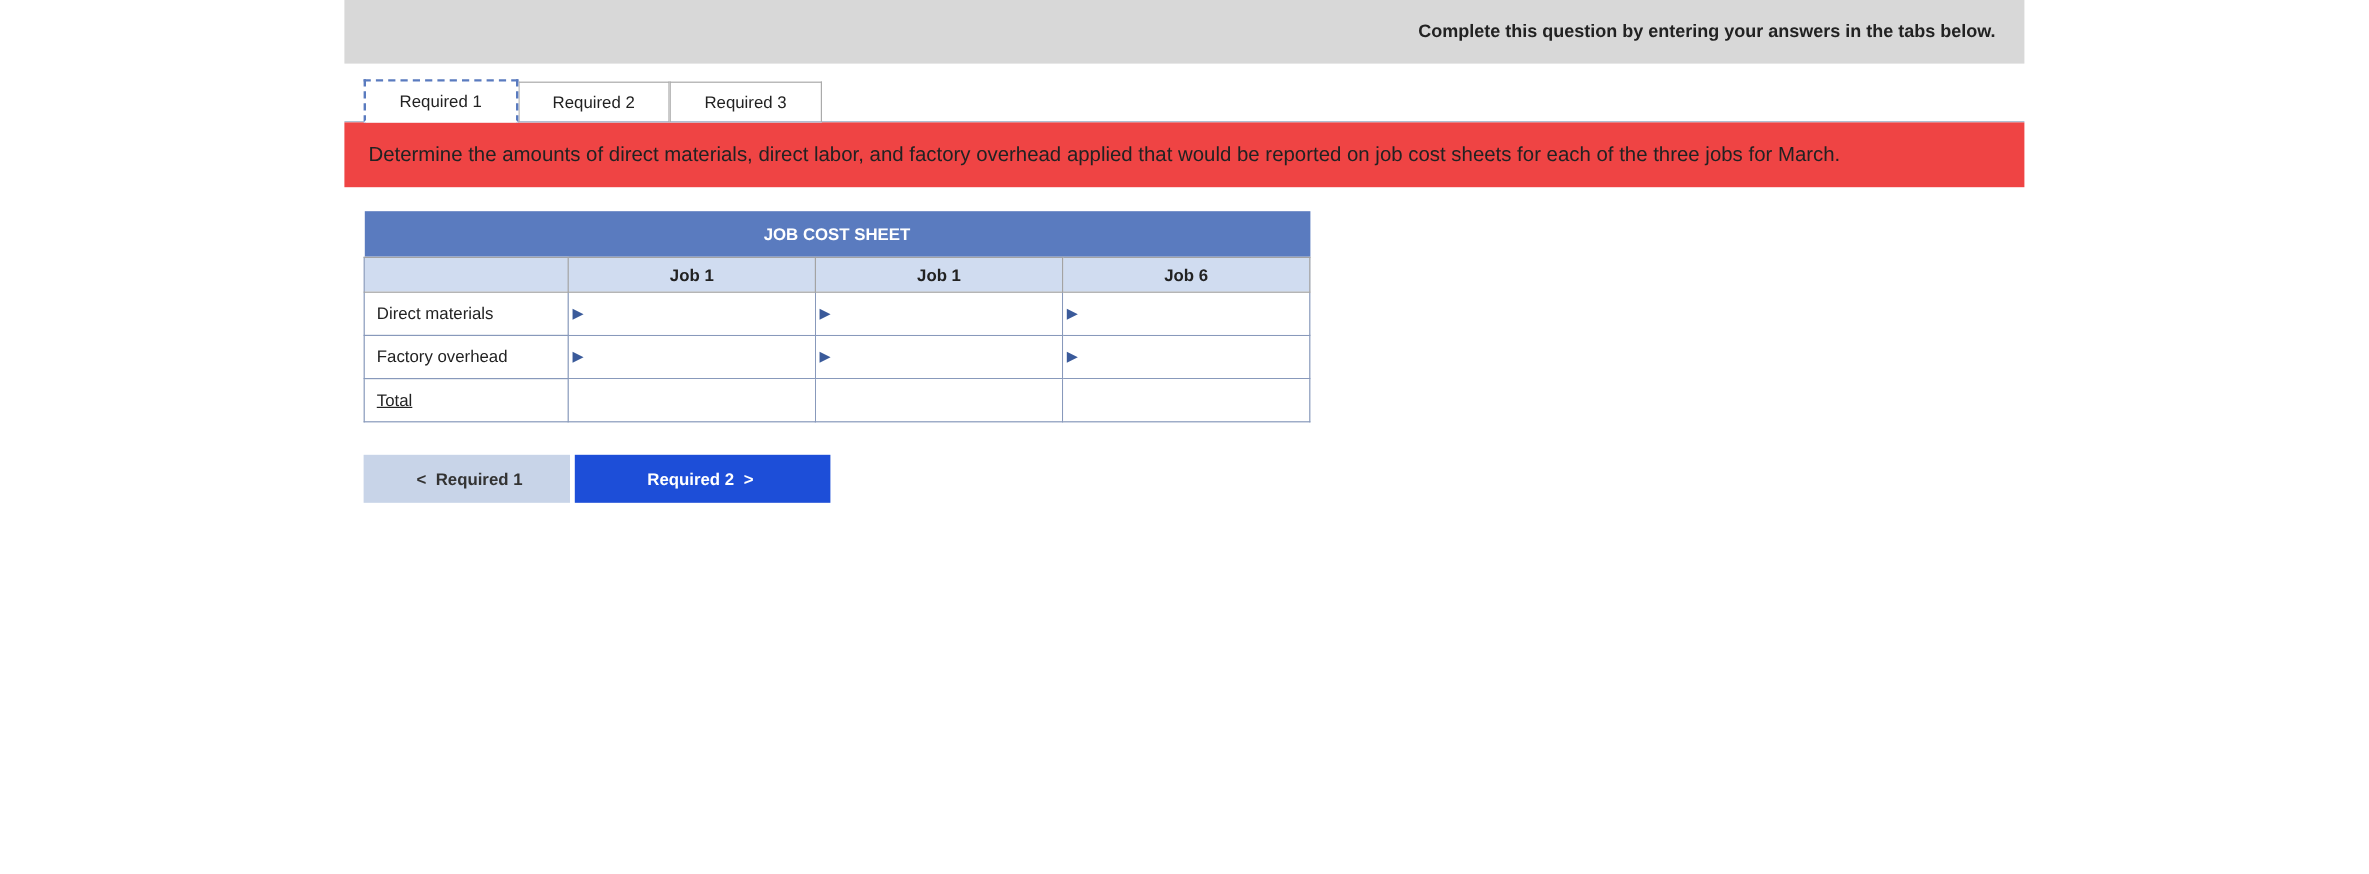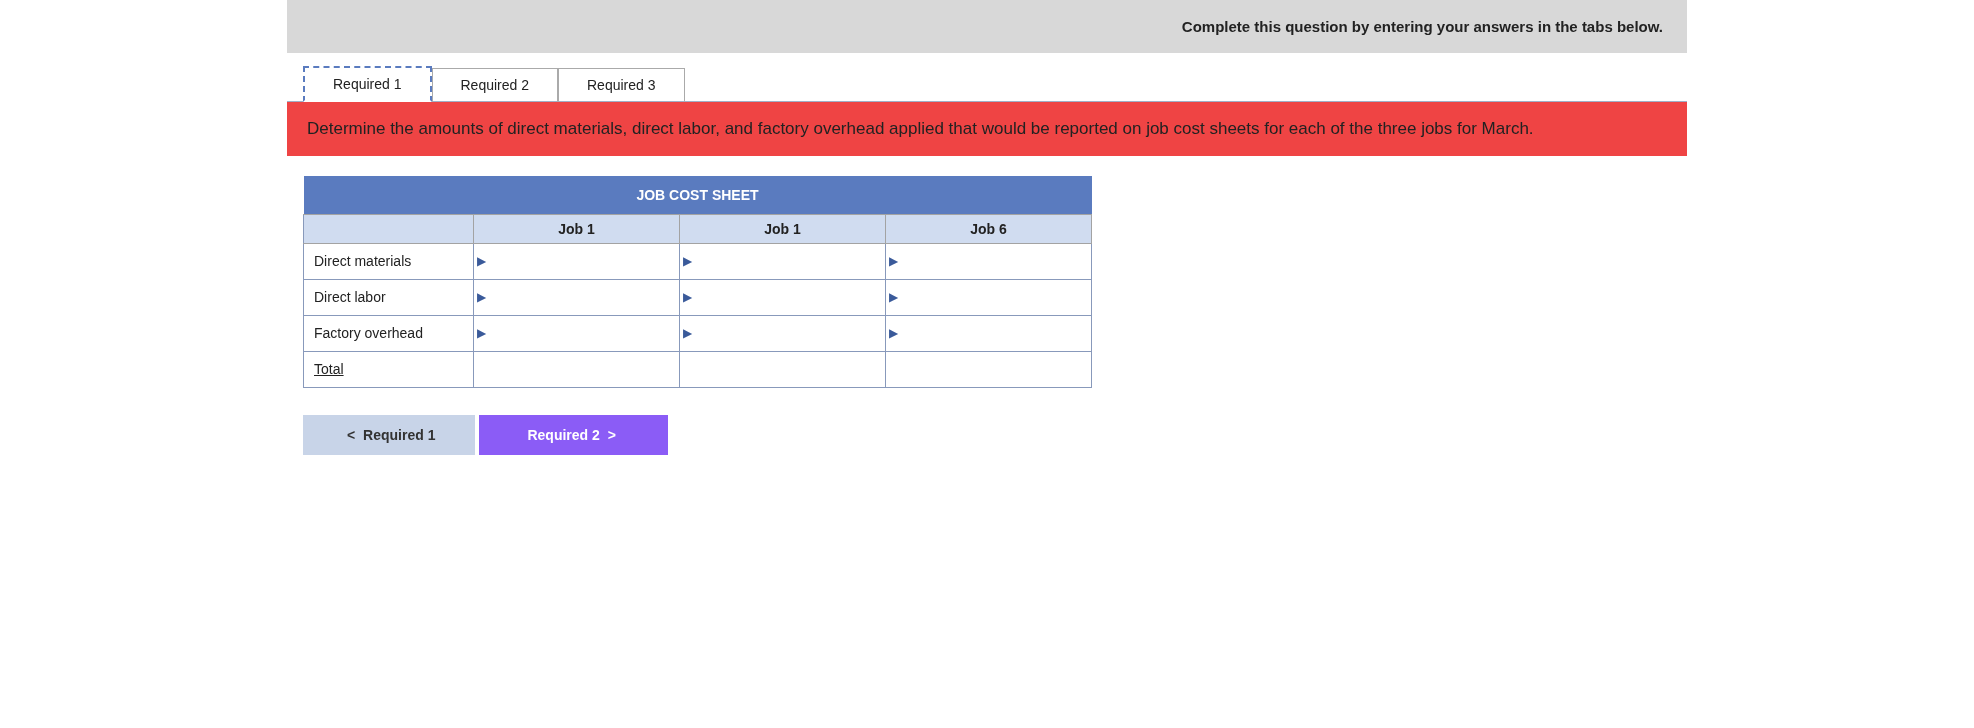--- a/index.html
+++ b/index.html
@@ -191,24 +191,24 @@
       color: #333;
       border: none;
       padding: 12px 40px;
       font-size: 14px;
       cursor: pointer;
       font-weight: bold;
       margin-right: 4px;
     }
 
     .btn-next {
-      background: #8b5cf6;
+      background: #1d4ed8;
       color: #fff;
       border: none;
-      padding: 12px 48px;
+      padding: 12px 60px;
       font-size: 14px;
       cursor: pointer;
       font-weight: bold;
     }
 
     .btn-arrow {
       font-size: 14px;
       margin: 0 4px;
     }
   </style>
@@ -264,35 +264,20 @@
             <td class="input-cell">
               <span class="arrow-indicator">▶</span>
               <input type="text" value="" style="">
             </td>
             <td class="input-cell">
               <span class="arrow-indicator">▶</span>
               <input type="text" value="" style="">
             </td>
           </tr>
 
-          <tr>
-            <td>Direct labor</td>
-            <td class="input-cell">
-              <span class="arrow-indicator">▶</span>
-              <input type="text" value="" style="">
-            </td>
-            <td class="input-cell">
-              <span class="arrow-indicator">▶</span>
-              <input type="text" value="" style="">
-            </td>
-            <td class="input-cell">
-              <span class="arrow-indicator">▶</span>
-              <input type="text" value="" style="">
-            </td>
-          </tr>
 
           <tr>
             <td>Factory overhead</td>
             <td class="input-cell">
               <span class="arrow-indicator">▶</span>
               <input type="text" value="" style="">
             </td>
             <td class="input-cell">
               <span class="arrow-indicator">▶</span>
               <input type="text" value="" style="">

